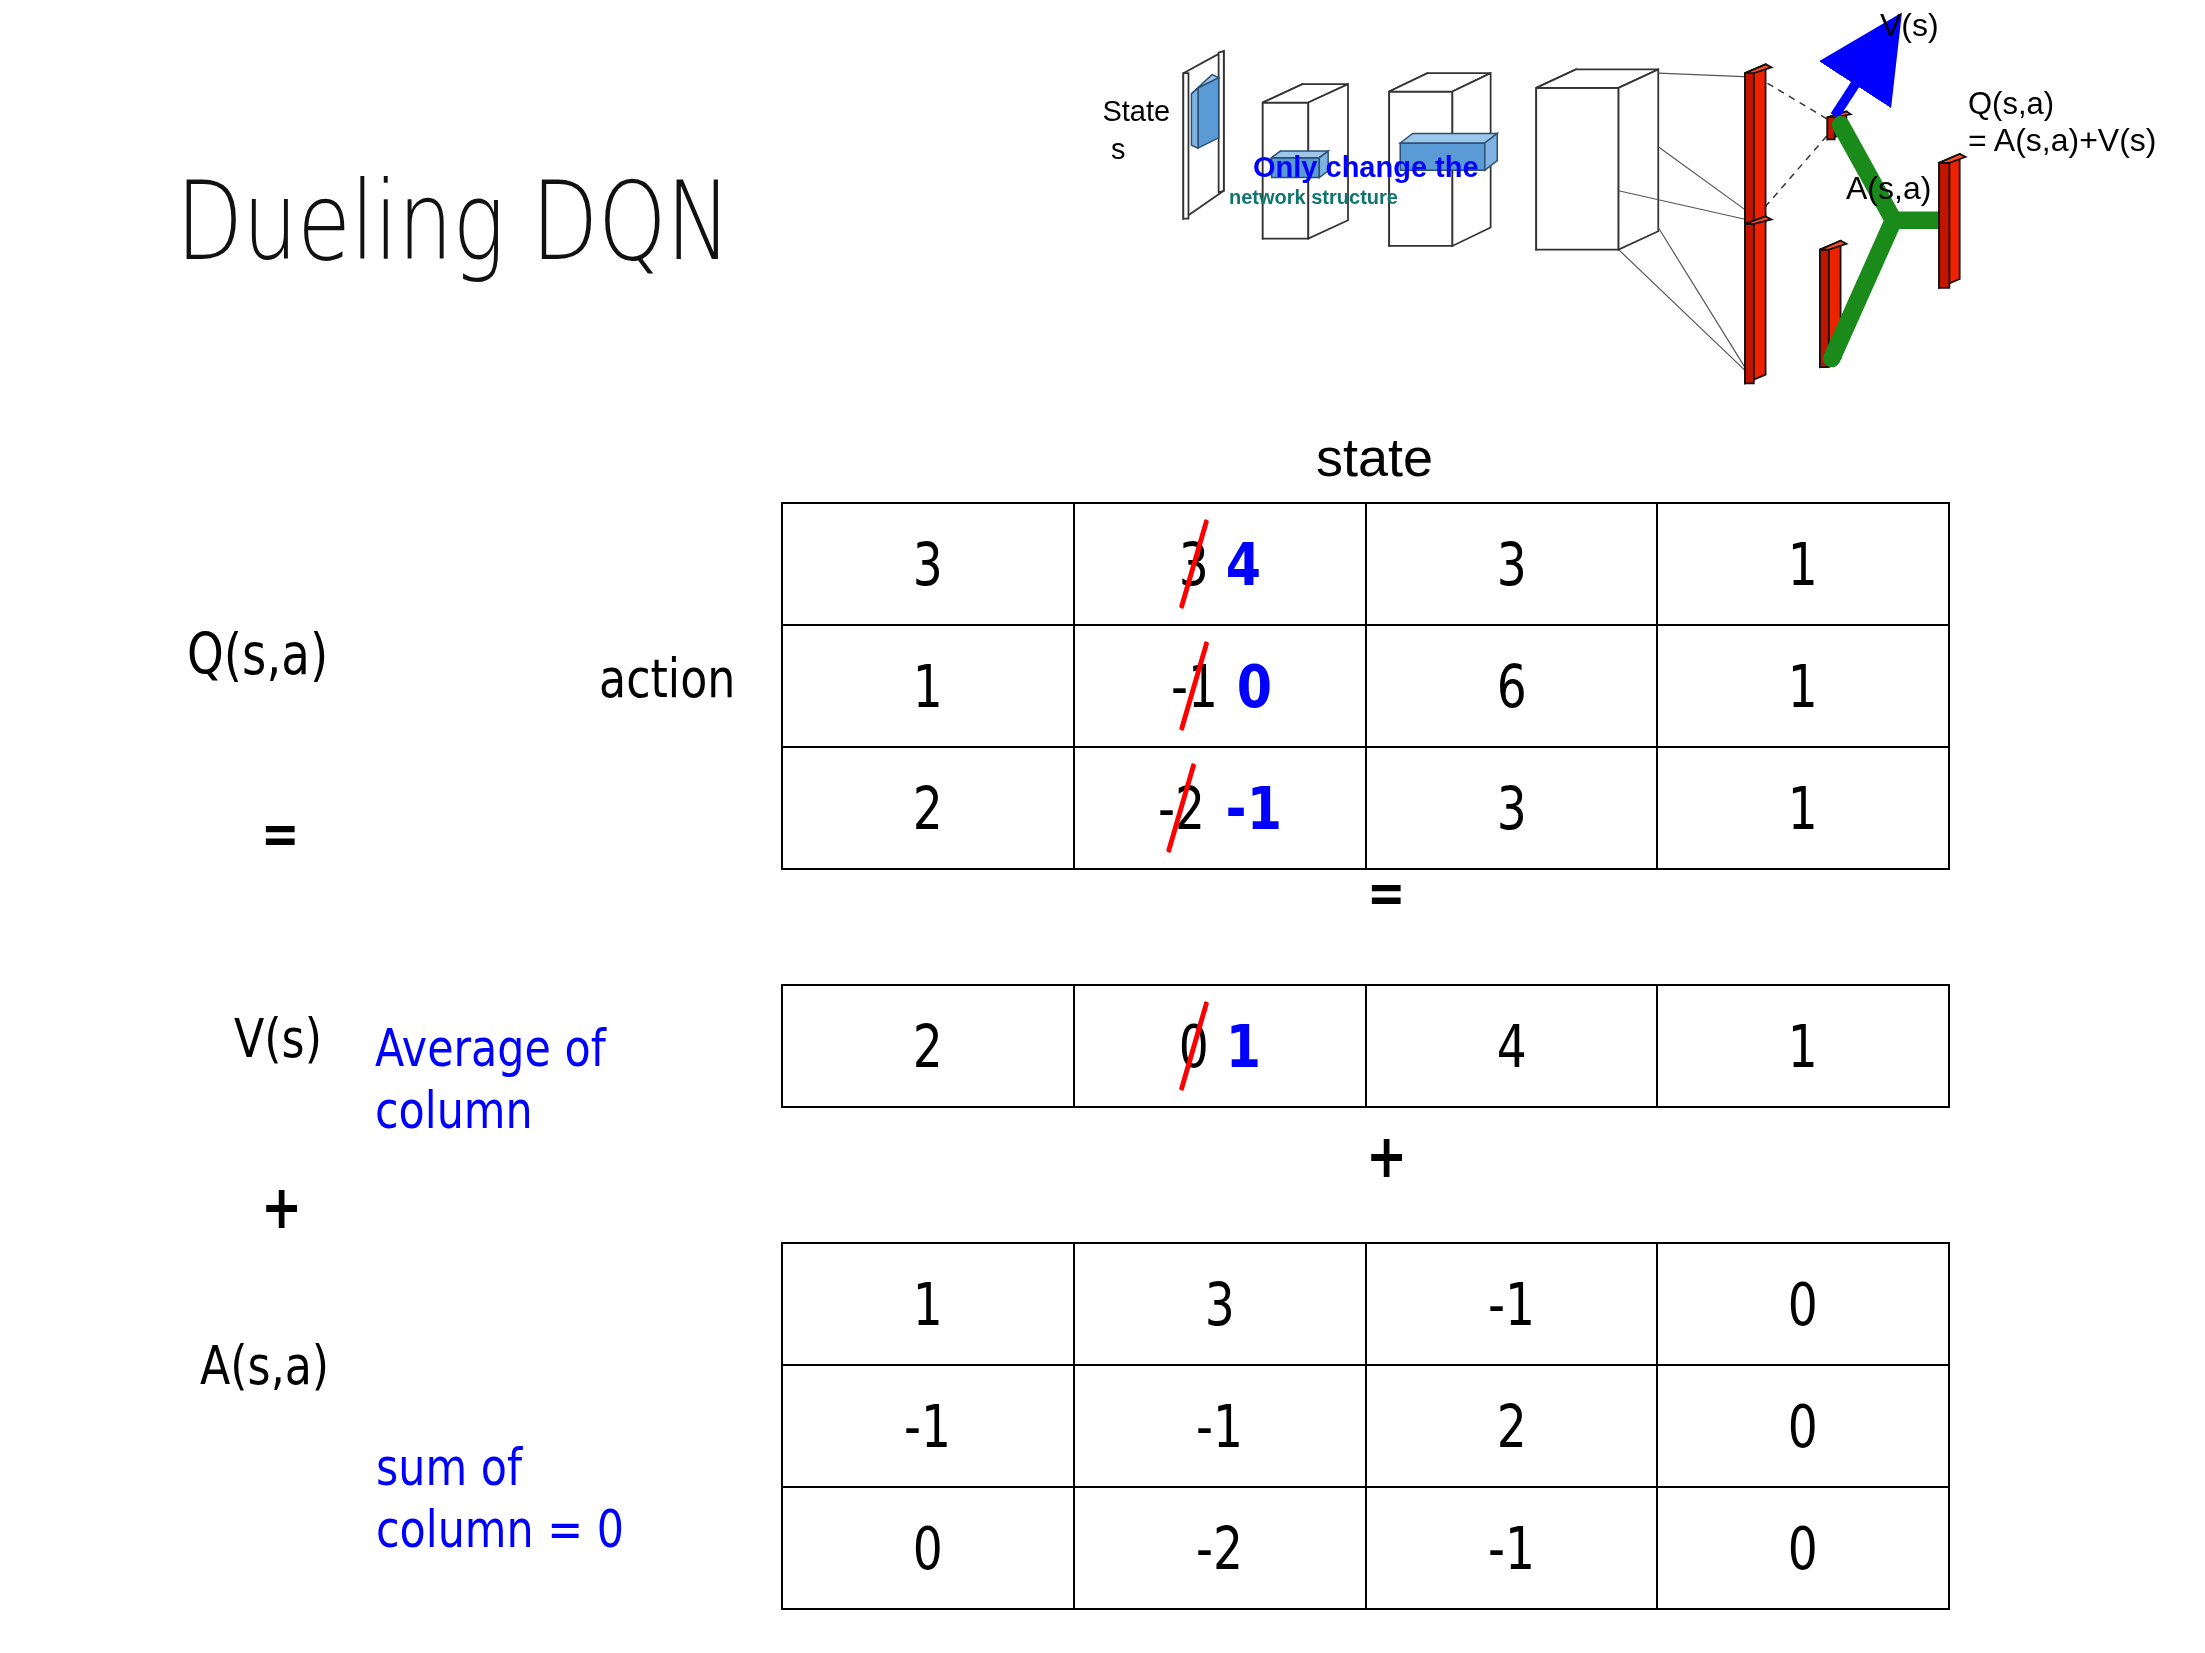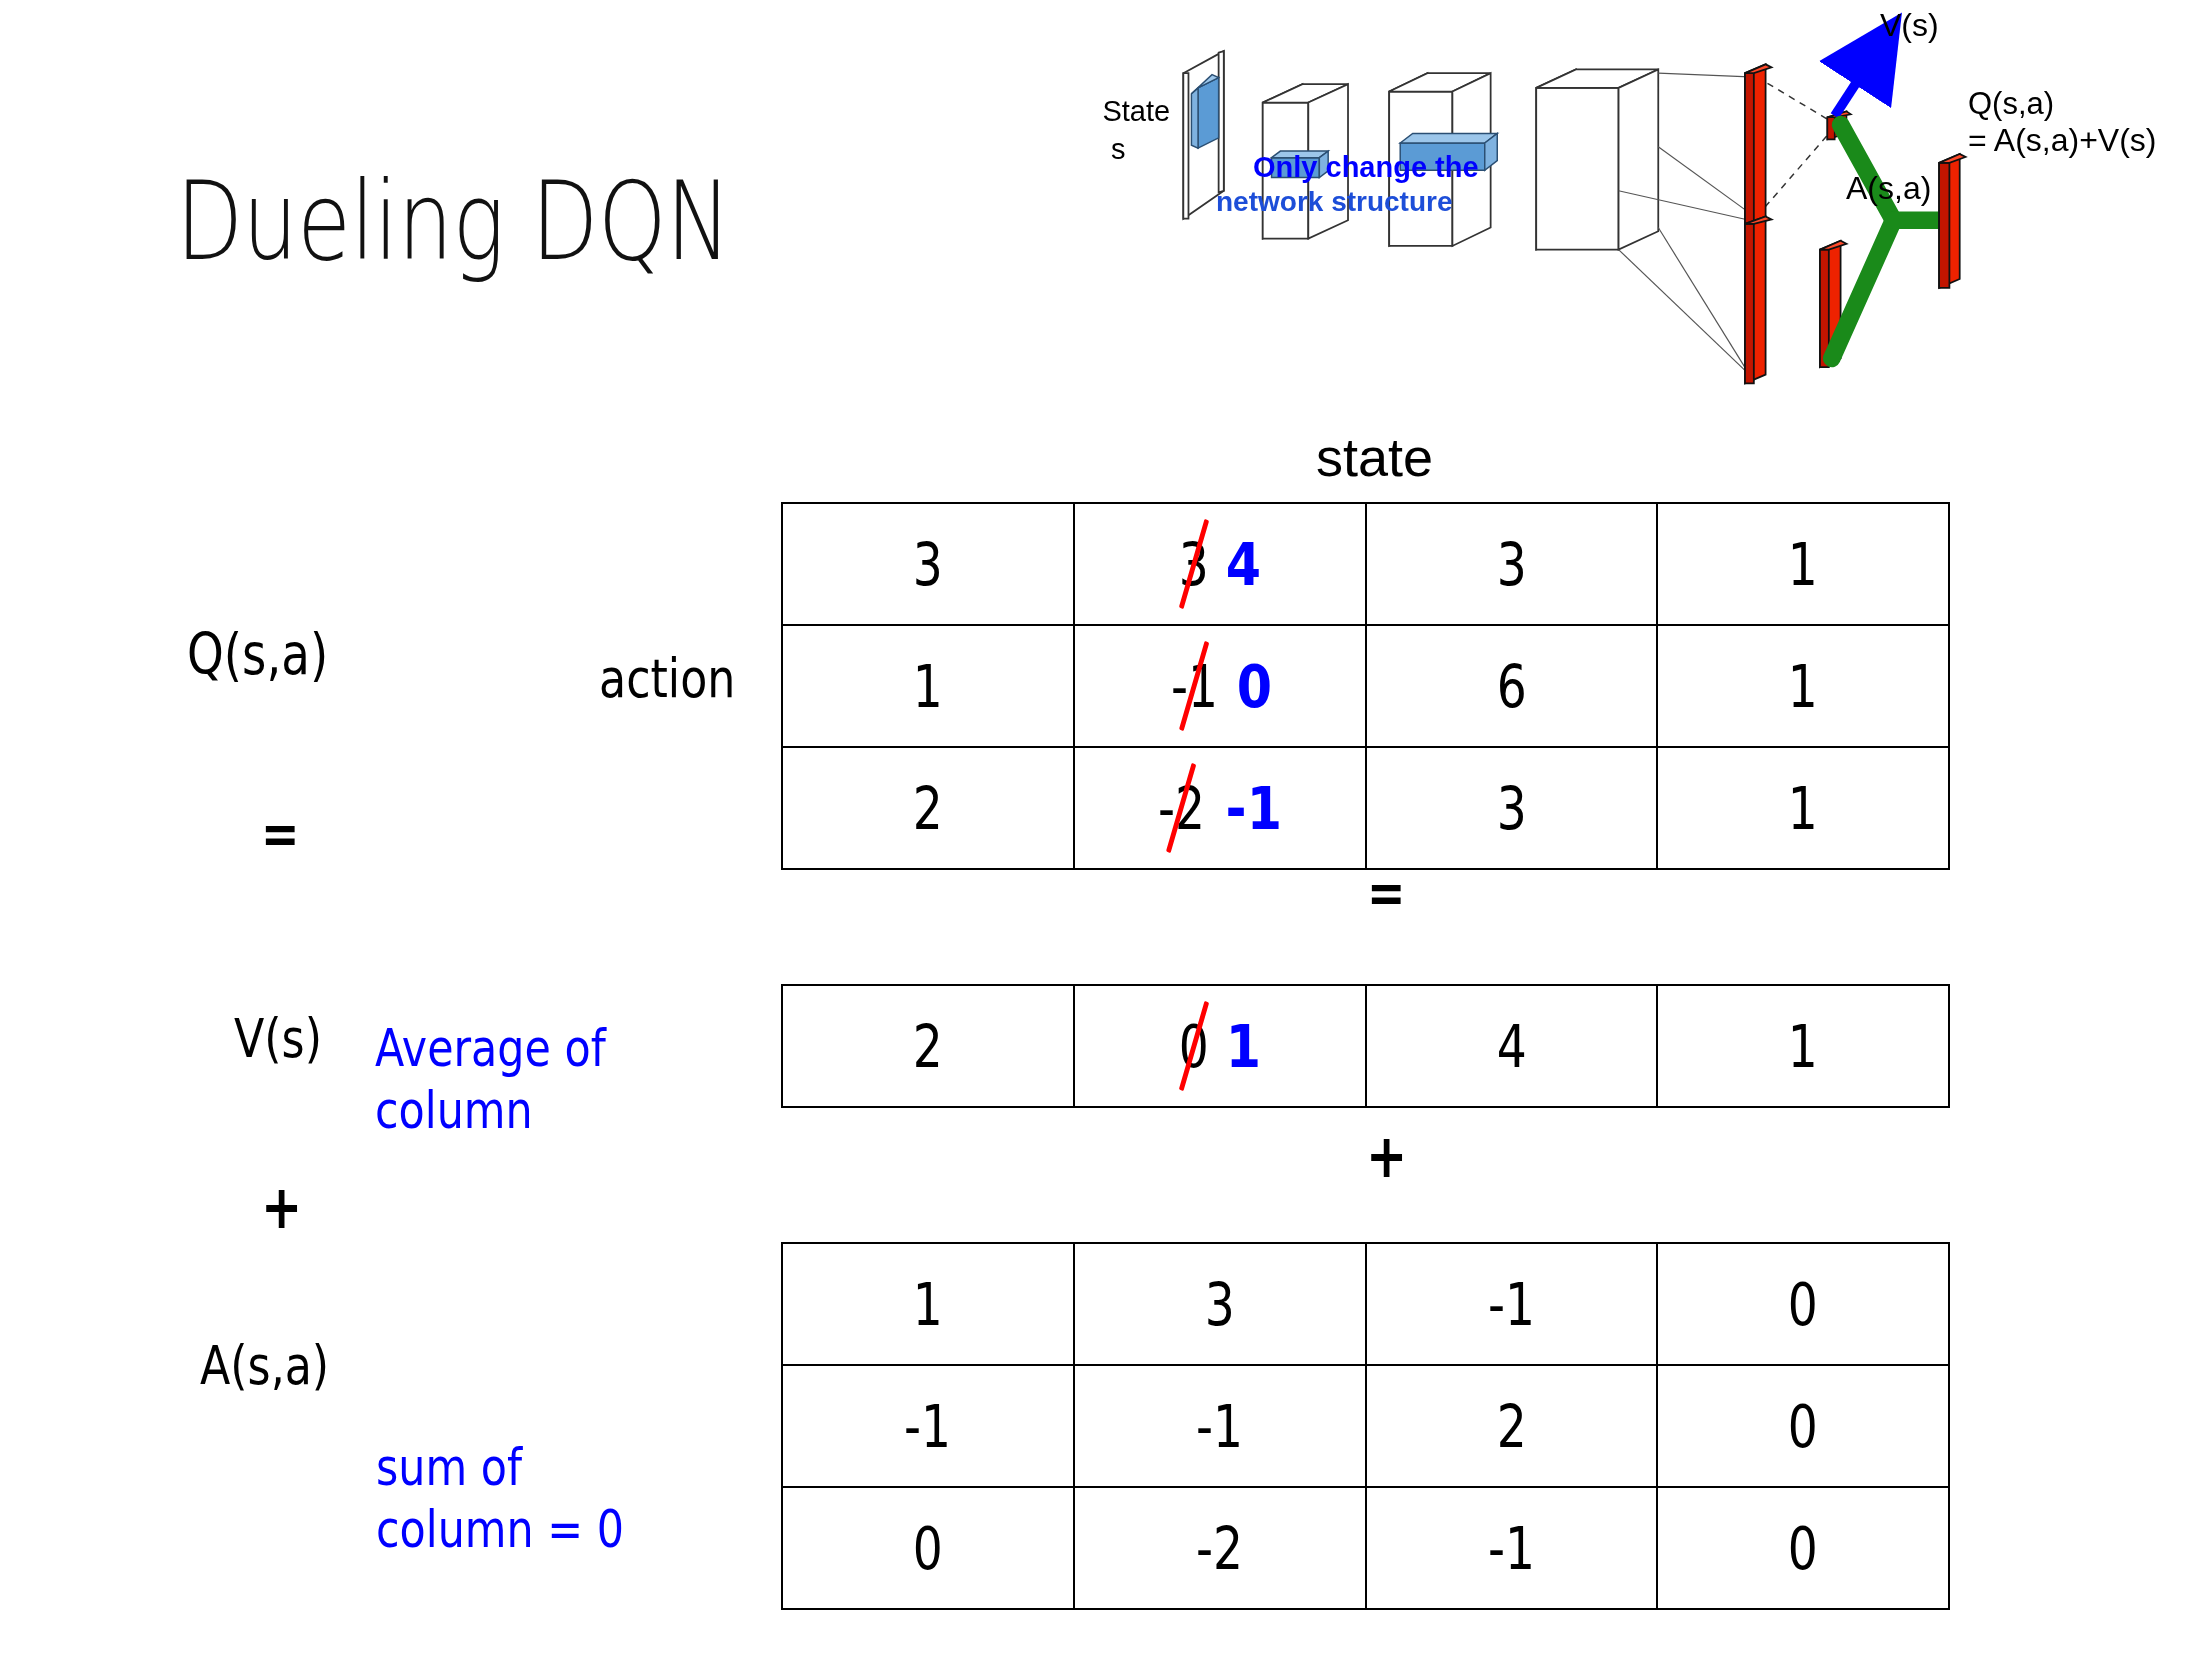--- a/index.html
+++ b/index.html
@@ -255,21 +255,21 @@
       <polygon points="1148,212 1176,200 1176,370 1148,382" fill="#ee2200"></polygon>
       <polygon points="1148,212 1148,382 1162,382 1162,212" fill="#c21500"></polygon>
       <polygon points="1148,212 1176,200 1184,204 1162,212" fill="#ff4a2a"></polygon>
     </g>
   </svg>
 
   <div class="abs" style="left:7.4px; top:88px; font-size:29px; color:#000;">State</div>
   <div class="abs" style="left:16px; top:126px; font-size:29px; color:#000;">s</div>
 
   <div class="abs" style="left:134px; top:144px; font-size:29px; color:#0000ff; font-weight:600;margin-left:24px;">Only change the</div>
-  <div class="abs" style="left:121px; top:179px; font-size:28px; color:#1d4ed8; font-weight:600;">network structure</div>
+  <div class="abs" style="left:134px; top:179px; font-size:20px; color:#0f766e; font-weight:600;">network structure</div>
 
   <div class="abs" style="left:785px; top:0px; font-size:32px; color:#000;">V(s)</div>
   <div class="abs" style="left:751px; top:163px; font-size:32px; color:#000;">A(s,a)</div>
 
   <div class="abs" style="left:873px; top:79px; font-size:31px; color:#000;">Q(s,a)</div>
   <div class="abs" style="left:873px; top:115px; font-size:32px; color:#000;">= A(s,a)+V(s)</div>
 </div>
 
 <div class="abs" id="label-state">state</div>
 <div class="abs lbl" id="label-action">action</div>

